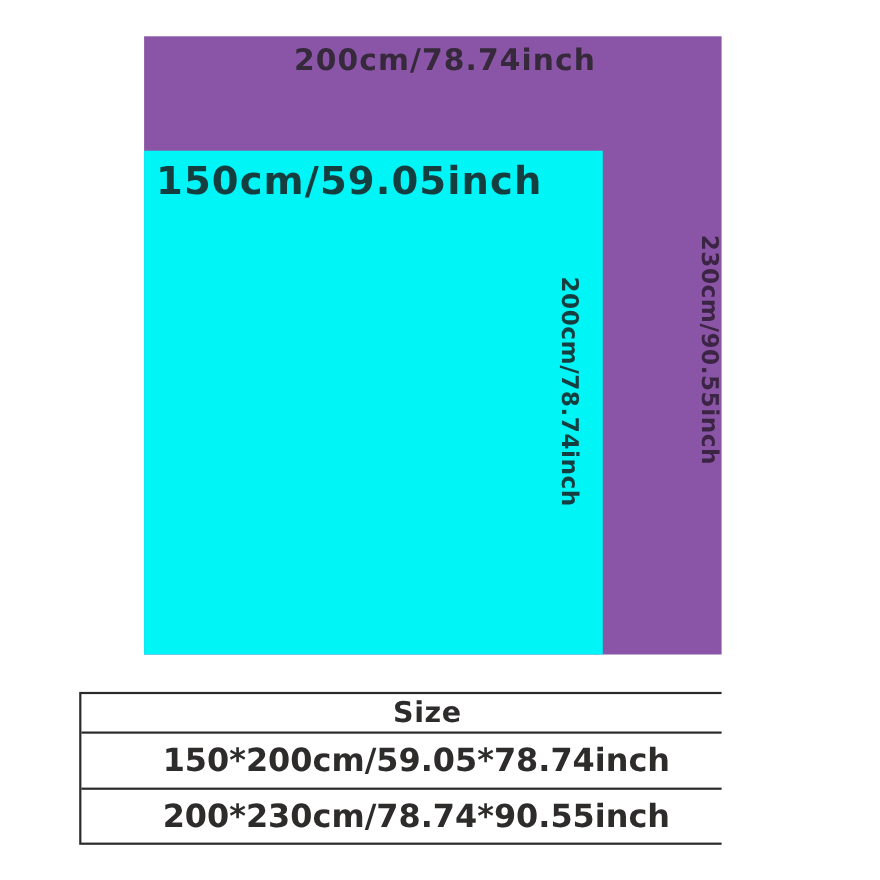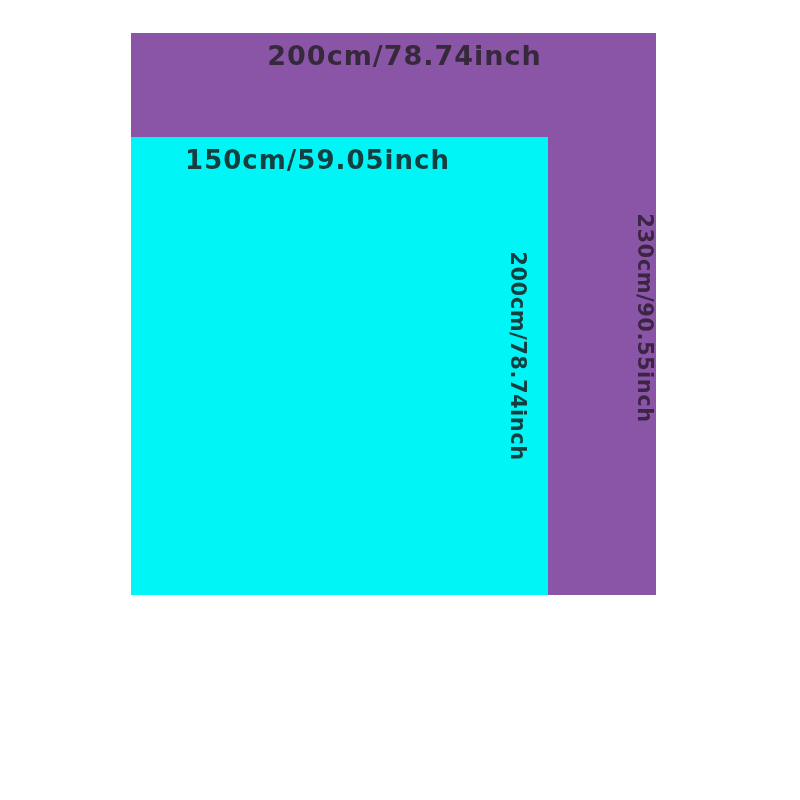--- a/index.html
+++ b/index.html
@@ -44,21 +44,21 @@
     text-align: center;
     font-size: 27px;
     letter-spacing: 1px;
     color: var(--label_on_purple, #35293b);
   }
   .label-small-width {
     left: 131px;
     top: 147px;
     width: 417px;
     text-align: center;
-    font-size: 26px;
+    font-size: 35px;
     letter-spacing: 1px;
     color: var(--label_on_cyan, #153e40);
     transform: translateX(-22px);
   }
   .label-small-height {
     left: 518px;
     top: 356px;
     font-size: 21px;
     letter-spacing: 0.5px;
     color: var(--label_on_cyan, #153e40);
@@ -121,14 +121,19 @@
   <div class="rect rect-small"></div>
 
   <div class="dim-label label-large-width">200cm/78.74inch</div>
 
   <div class="dim-label label-small-width">150cm/59.05inch</div>
 
   <div class="dim-label label-small-height">200cm/78.74inch</div>
 
   <div class="dim-label label-large-height">230cm/90.55inch</div>
 
+  <div class="size-table">
+    <div class="table-header">Size</div>
+    <div class="table-row">150*200cm/59.05*78.74inch</div>
+    <div class="table-row">200*230cm/78.74*90.55inch</div>
+  </div>
 
 </div>
 
 </body></html>

